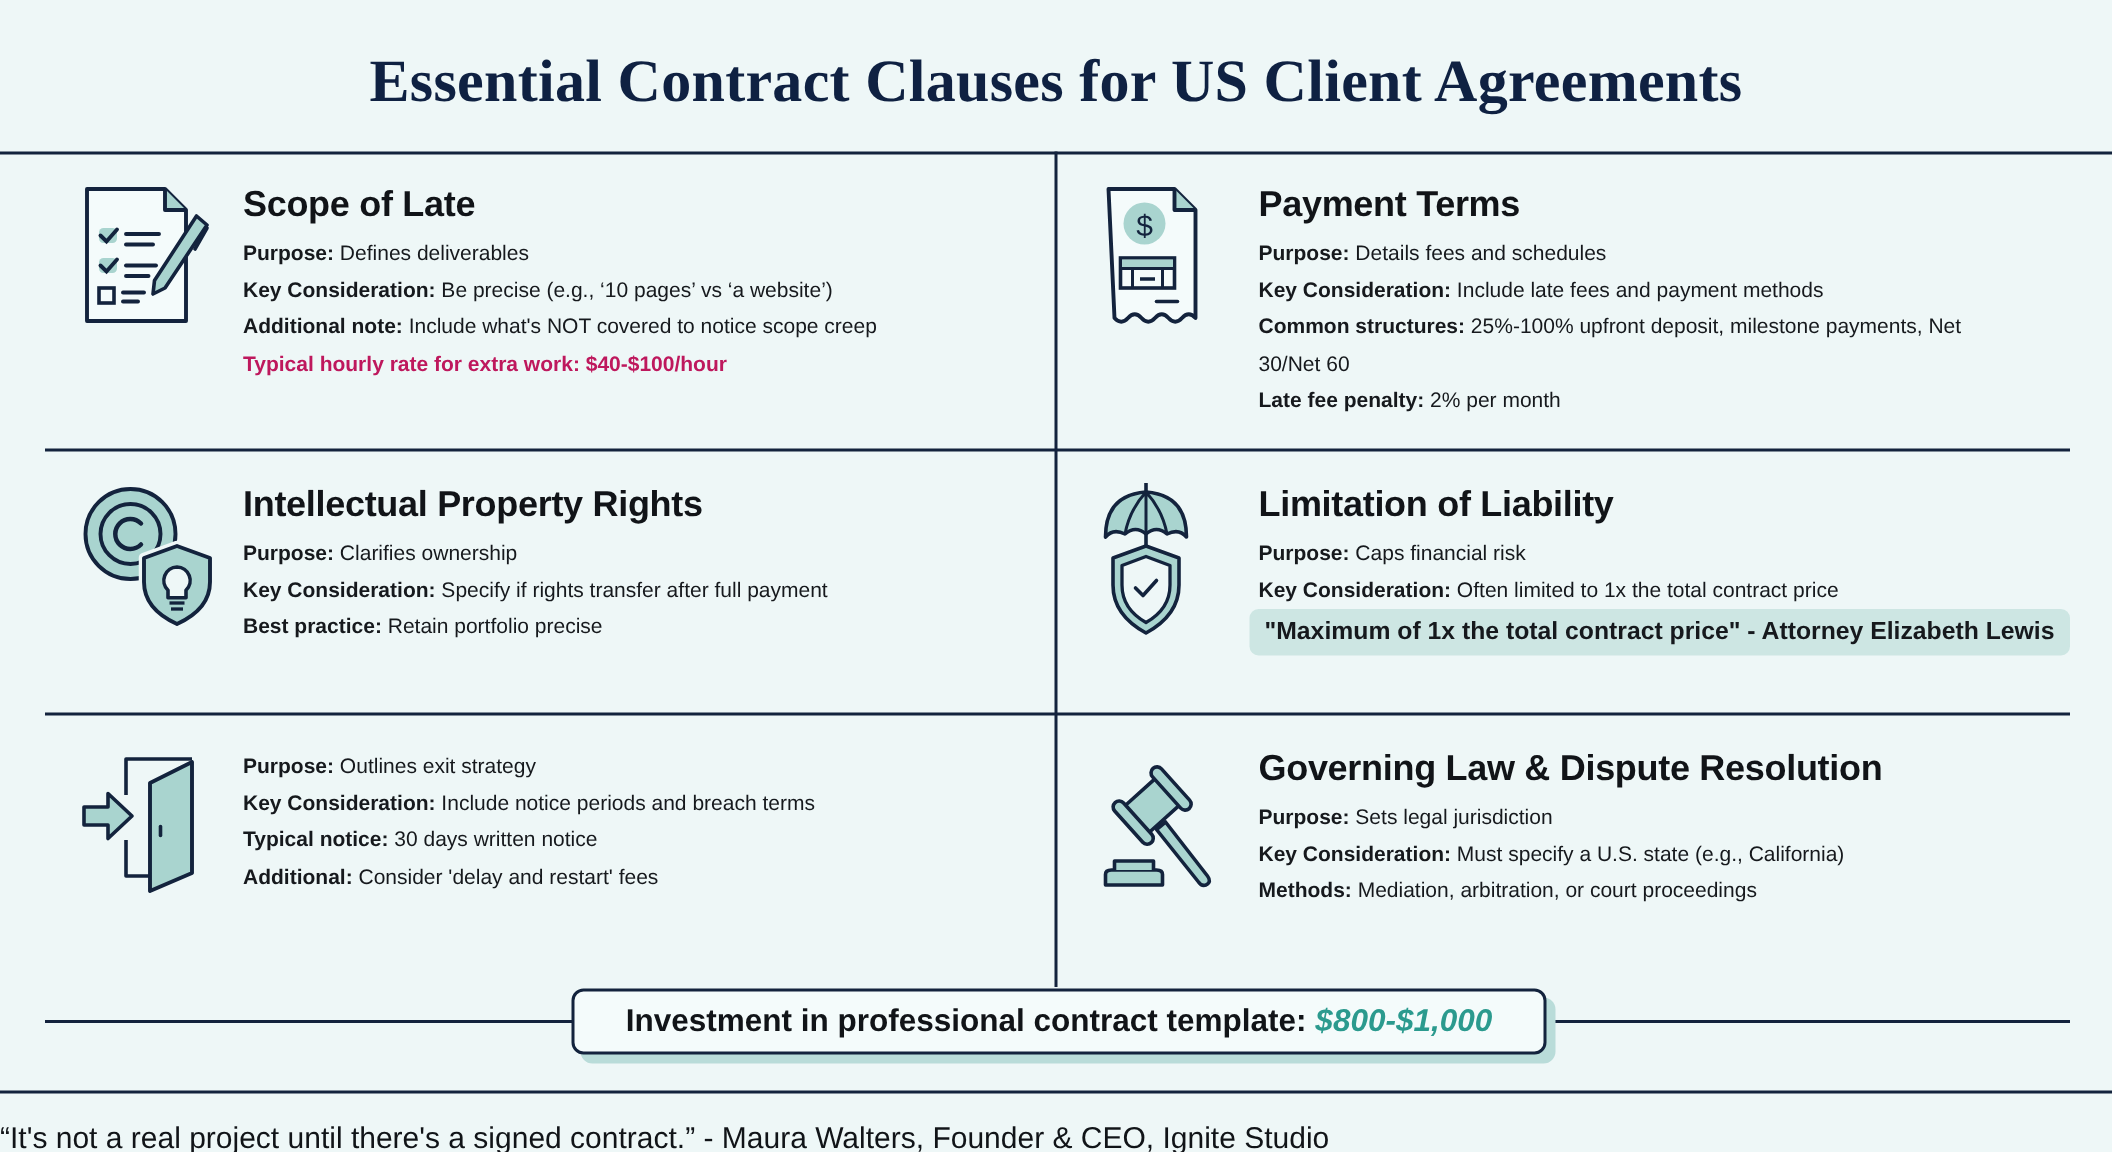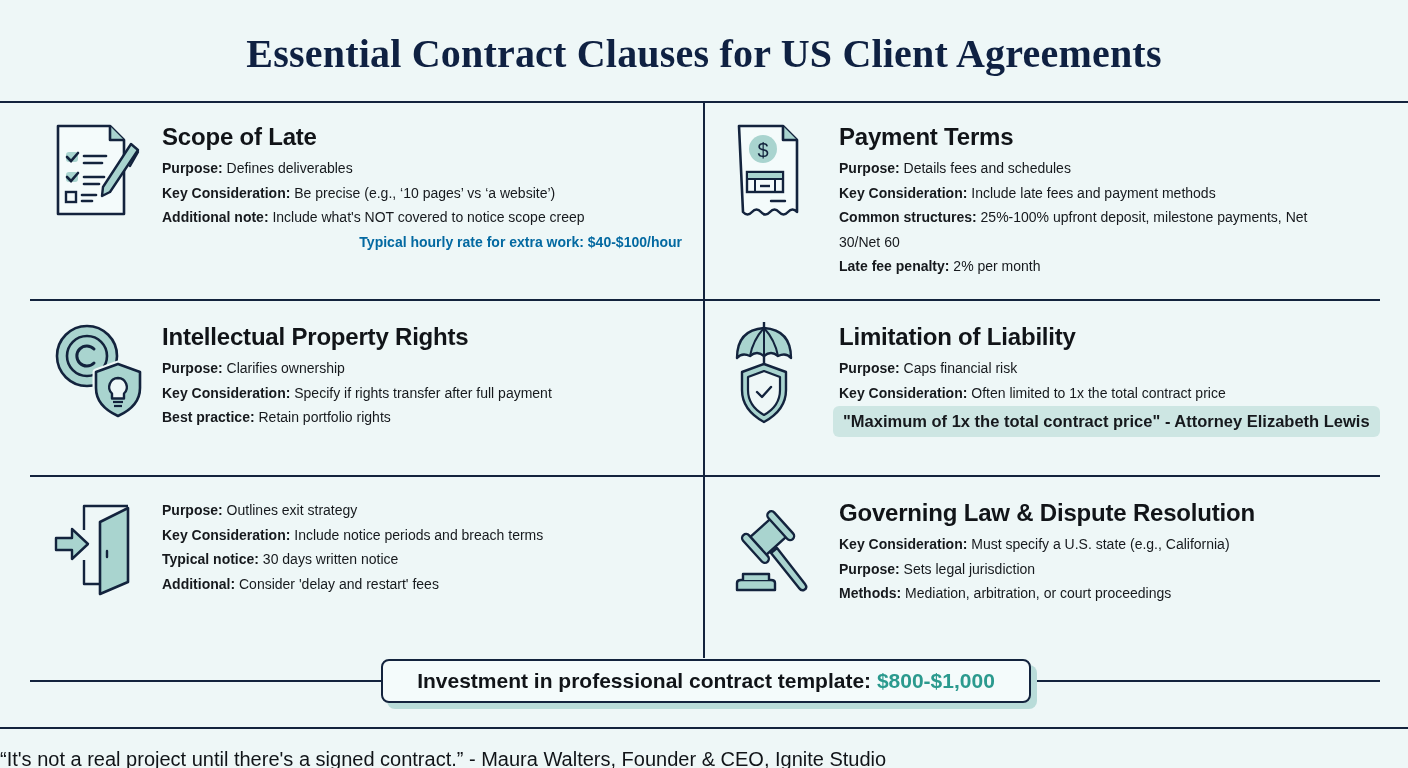--- a/index.html
+++ b/index.html
@@ -22,39 +22,39 @@
 
   .cell { position: absolute; }
   .cell .icon { position: absolute; left: 0; top: 0; width: 90px; height: 100px; }
   .cell .content { position: absolute; left: 108px; top: 0; width: 520px; }
   .heading {
     font-weight: 700; font-size: 24px; color: #111418;
     line-height: 30px; margin-bottom: 4px; letter-spacing: -0.2px;
   }
   .line { font-size: 14px; line-height: 24.5px; color: #16191d; }
   .line b { font-weight: 700; }
-  .teal { color: #0369a1; font-weight: 700; text-align: right; }
+  .teal { color: #be185d; font-weight: 700; }
   .quote-box {
     margin-top: 12px;
     display: inline-block;
     background: #cde6e3;
     border-radius: 6px;
     padding: 6px 10px;
     font-size: 16.5px; font-weight: 700; color: #16191d;
   }
 
   .invest {
     position: absolute; left: 381px; top: 659px; width: 650px; height: 44px;
     border: 2px solid #13233d; border-radius: 8px;
     background: #f4fbfb;
     box-shadow: 6px 6px 0 #b9dcd9;
     text-align: center;
     font-size: 21px; line-height: 40px; font-weight: 700; color: #111418;
   }
-  .invest .amt { color: #2b9a8e; font-weight: 700; }
+  .invest .amt { color: #2b9a8e; font-weight: 700; font-style: italic; }
 
   .footer {
     position: absolute; left: 0; top: 748px; width: 1408px;
     text-align: left; font-size: 20px; color: #111418;
   }
 </style>
 </head>
 <body>
 
 <div class="title">Essential Contract Clauses for US Client Agreements</div>
@@ -131,21 +131,21 @@
       <path d="M64 42 L86 50 V66 Q86 84 64 94 Q42 84 42 66 V50 Z" fill="#a9d4cf" stroke="#13233d" stroke-width="2.6" stroke-linejoin="round"></path>
       <path d="M64 56 a9 9 0 0 1 6 15.5 v5 h-12 v-5 a9 9 0 0 1 6 -15.5 Z" fill="#eef7f7" stroke="#13233d" stroke-width="2.4" stroke-linejoin="round"></path>
       <line x1="59" y1="80" x2="69" y2="80" stroke="#13233d" stroke-width="2.2"></line>
       <line x1="60" y1="84" x2="68" y2="84" stroke="#13233d" stroke-width="2.2"></line>
     </svg>
   </div>
   <div class="content">
     <div class="heading">Intellectual Property Rights</div>
     <div class="line"><b>Purpose:</b><span> Clarifies ownership</span></div>
     <div class="line"><b>Key Consideration:</b><span> Specify if rights transfer after full payment</span></div>
-    <div class="line"><b>Best practice:</b><span> Retain portfolio rights</span></div>
+    <div class="line"><b>Best practice:</b><span> Retain portfolio precise</span></div>
   </div>
 </div>
 
 <div class="cell" style="left:731px; top:322px;">
   <div class="icon">
     <svg width="90" height="104" viewBox="0 0 90 104">
       <line x1="33" y1="0" x2="33" y2="6" stroke="#13233d" stroke-width="2.4"></line>
       <path d="M6 36 Q6 8 33 6 Q60 8 60 36 Q55 30 47 34 Q40 28 33 34 Q26 28 19 34 Q11 30 6 36 Z" fill="#a9d4cf" stroke="#13233d" stroke-width="2.4" stroke-linejoin="round"></path>
       <path d="M33 6 Q22 18 19 34 M33 6 Q44 18 47 34 M33 6 V34" fill="none" stroke="#13233d" stroke-width="2"></path>
       <line x1="33" y1="34" x2="33" y2="42" stroke="#13233d" stroke-width="2.4"></line>
@@ -188,22 +188,22 @@
         <rect x="18" y="18" width="8" height="36" rx="4" fill="#a9d4cf" stroke="#13233d" stroke-width="2.4"></rect>
         <rect x="52" y="18" width="8" height="36" rx="4" fill="#a9d4cf" stroke="#13233d" stroke-width="2.4"></rect>
       </g>
       <path d="M46 50 L74 86 Q77 90 73 92 Q70 93 68 90 L40 55 Z" fill="#a9d4cf" stroke="#13233d" stroke-width="2.4" stroke-linejoin="round"></path>
       <path d="M6 92 V85 Q6 82 10 82 H40 Q44 82 44 85 V92 Z" fill="#a9d4cf" stroke="#13233d" stroke-width="2.4" stroke-linejoin="round"></path>
       <path d="M12 82 V76 H38 V82" fill="#a9d4cf" stroke="#13233d" stroke-width="2.4" stroke-linejoin="round"></path>
     </svg>
   </div>
   <div class="content">
     <div class="heading">Governing Law &amp; Dispute Resolution</div>
+    <div class="line"><b>Purpose:</b><span> Sets legal jurisdiction</span></div>
     <div class="line"><b>Key Consideration:</b><span> Must specify a U.S. state (e.g., California)</span></div>
-    <div class="line"><b>Purpose:</b><span> Sets legal jurisdiction</span></div>
     <div class="line"><b>Methods:</b><span> Mediation, arbitration, or court proceedings</span></div>
   </div>
 </div>
 
 <div class="invest">
   <span>Investment in professional contract template: </span><span class="amt">$800-$1,000</span>
 </div>
 
 <div class="footer">“It's not a real project until there's a signed contract.” - Maura Walters, Founder &amp; CEO, Ignite Studio</div>
 

